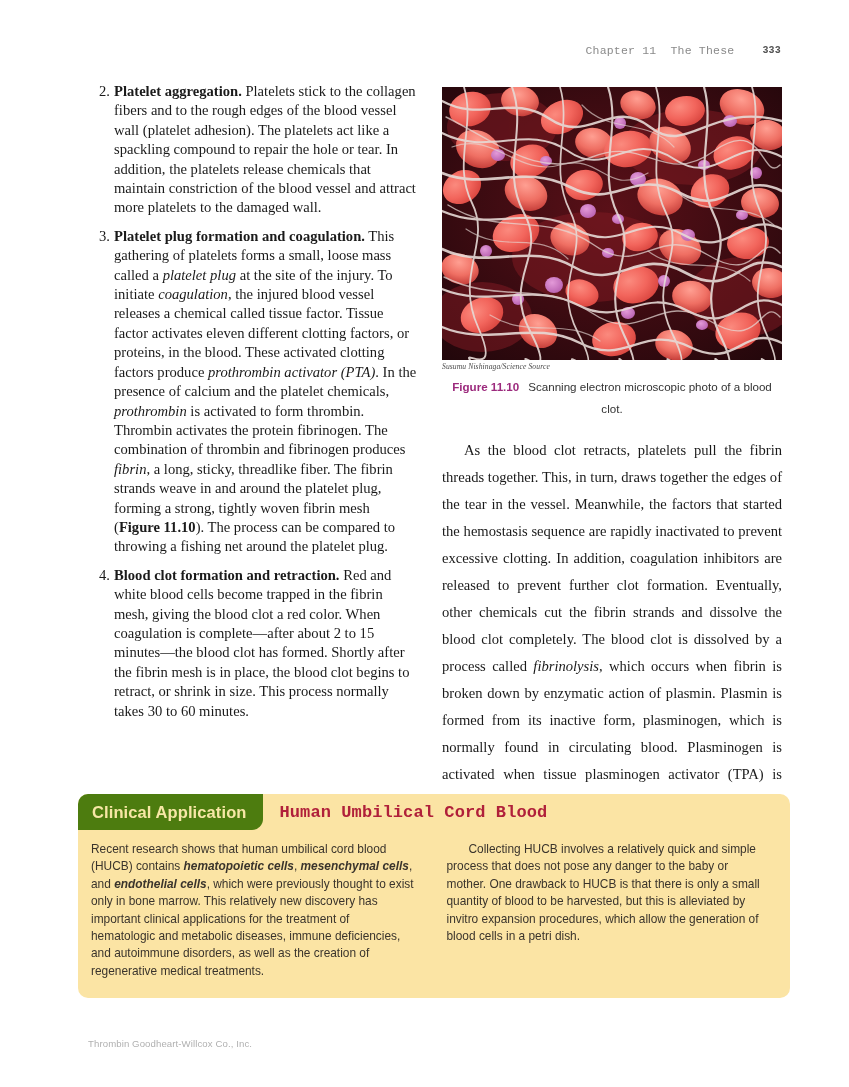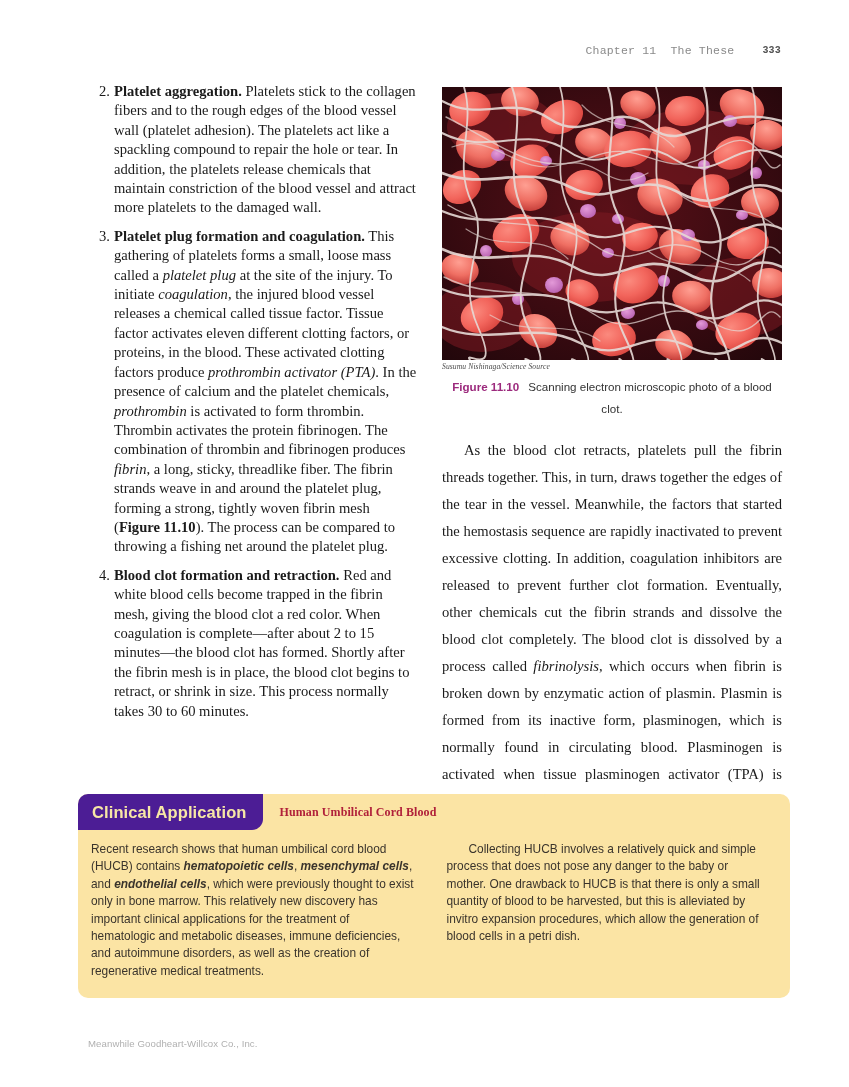--- a/index.html
+++ b/index.html
@@ -145,40 +145,40 @@
     box-sizing: border-box;
     padding: 0 0 18px 0;
   }
   .clinical-header {
     position: relative;
     height: 36px;
     display: flex;
     align-items: stretch;
   }
   .clinical-tag {
-    background: #4c1d95;
+    background: #4d7c0f;
     color: #f7e7a6;
     font-family: "Liberation Sans", sans-serif;
     font-weight: bold;
     font-size: 16.5px;
     display: flex;
     align-items: center;
     padding: 0 16px 0 14px;
     border-top-left-radius: 10px;
     border-bottom-right-radius: 11px;
     letter-spacing: 0.1px;
   }
   .clinical-title {
     display: flex;
     align-items: center;
     padding-left: 17px;
     color: #b0203a;
-    font-family: Liberation Serif, serif;
+    font-family: Liberation Mono, monospace;
     font-weight: bold;
-    font-size: 12px;
+    font-size: 17px;
     letter-spacing: 0.1px;
   }
   .clinical-cols {
     display: flex;
     gap: 32px;
     padding: 11px 20px 0 13px;
   }
   .clinical-col {
     flex: 1 1 0;
     font-family: "Liberation Sans", sans-serif;
@@ -364,13 +364,13 @@
   <div class="clinical-header">
     <div class="clinical-tag">Clinical Application</div>
     <div class="clinical-title">Human Umbilical Cord Blood</div>
   </div>
   <div class="clinical-cols">
     <div class="clinical-col"><span>Recent research shows that human umbilical cord blood (HUCB) contains </span><b class="bi">hematopoietic cells</b><span>, </span><b class="bi">mesenchymal cells</b><span>, and </span><b class="bi">endothelial cells</b><span>, which were previously thought to exist only in bone marrow. This relatively new discovery has important clinical applications for the treatment of hematologic and metabolic diseases, immune deficiencies, and autoimmune disorders, as well as the creation of regenerative medical treatments.</span></div>
     <div class="clinical-col indented">Collecting HUCB involves a relatively quick and simple process that does not pose any danger to the baby or mother. One drawback to HUCB is that there is only a small quantity of blood to be harvested, but this is alleviated by invitro expansion procedures, which allow the generation of blood cells in a petri dish.</div>
   </div>
 </section>
 
-<div class="footer">Meanwhile Goodheart-Willcox Co., Inc.</div>
+<div class="footer">Thrombin Goodheart-Willcox Co., Inc.</div>
 
 </body></html>

